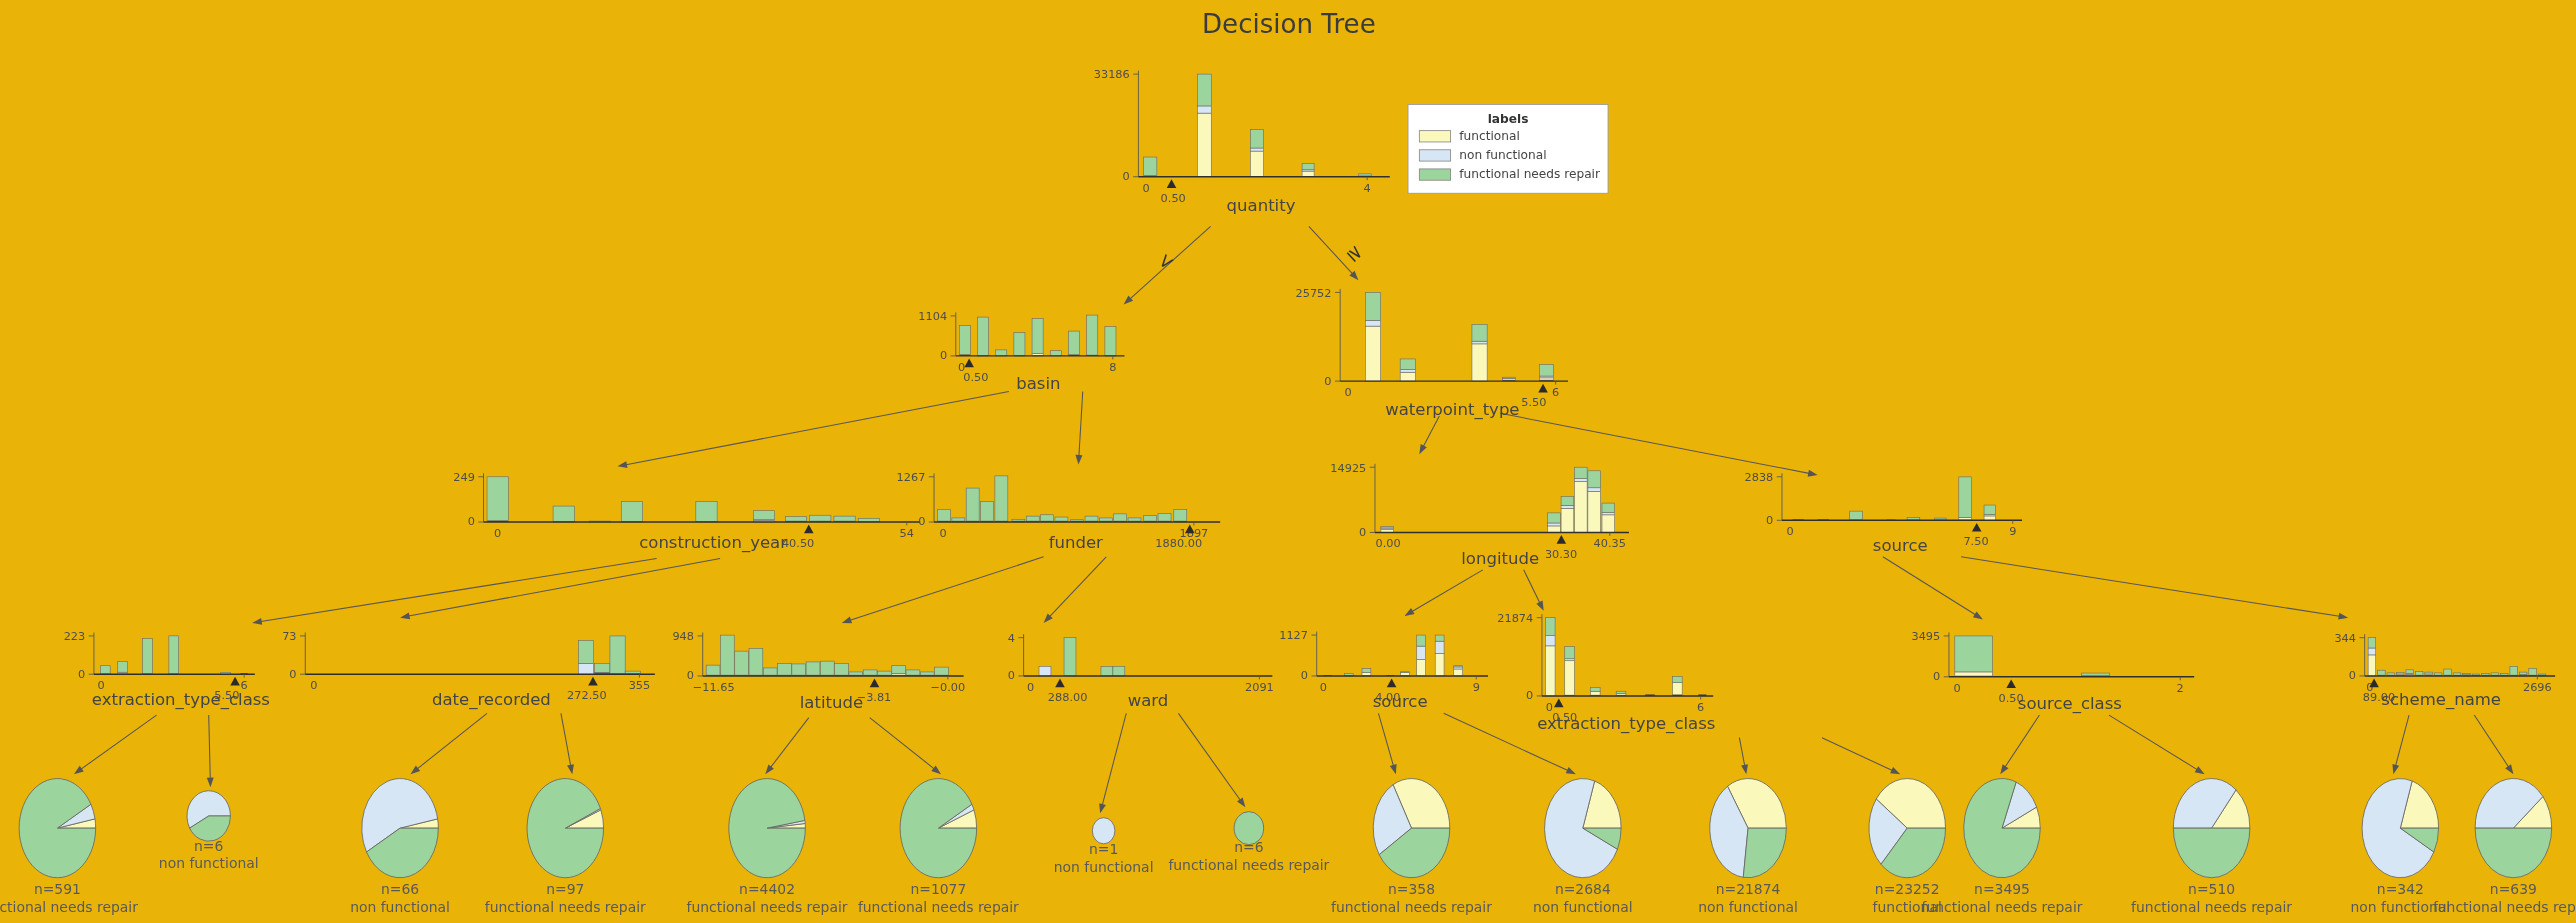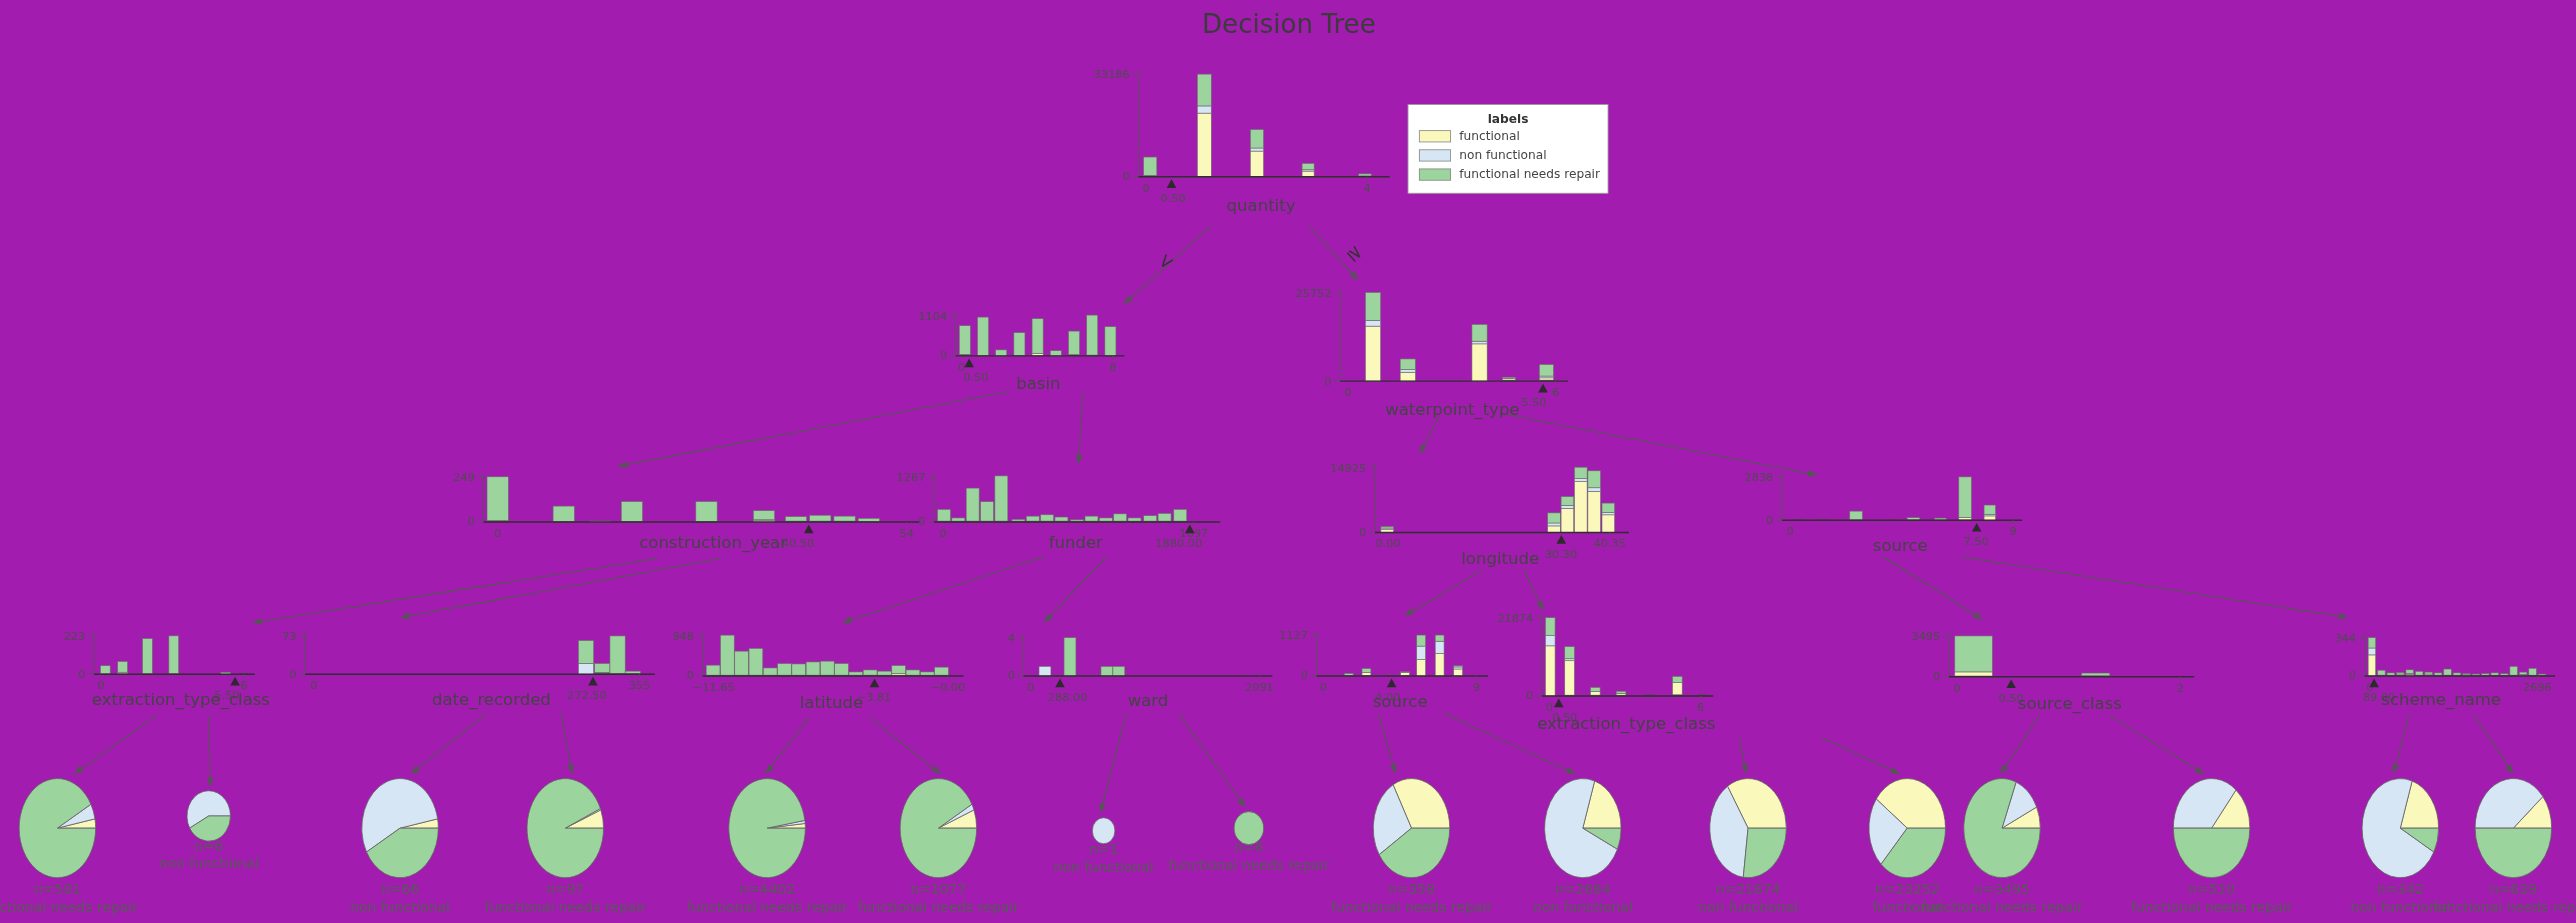--- a/index.html
+++ b/index.html
@@ -1,16 +1,16 @@
 <!DOCTYPE html>
 <html style="font-size:14px"><head>
 <meta charset="utf-8">
 <style>
   html,body{margin:0;padding:0;background:#ffffff;}
-  #canvas{position:relative;width:2576px;height:924px;background:#a21caf;overflow:hidden;
+  #canvas{position:relative;width:2576px;height:924px;background:#eab308;overflow:hidden;
           font-family:"DejaVu Sans","Liberation Sans",sans-serif;}
   svg{position:absolute;left:0;top:0;}
   text{font-family:"DejaVu Sans","Liberation Sans",sans-serif;}
 </style>
 </head>
 <body>
 
 <div id="canvas">
   <svg id="scene" width="2576" height="924" viewBox="0 0 2962 1062">
       <text fill="#3b3b3b" font-size="30px" x="1482" y="38" text-anchor="middle">Decision Tree</text>

